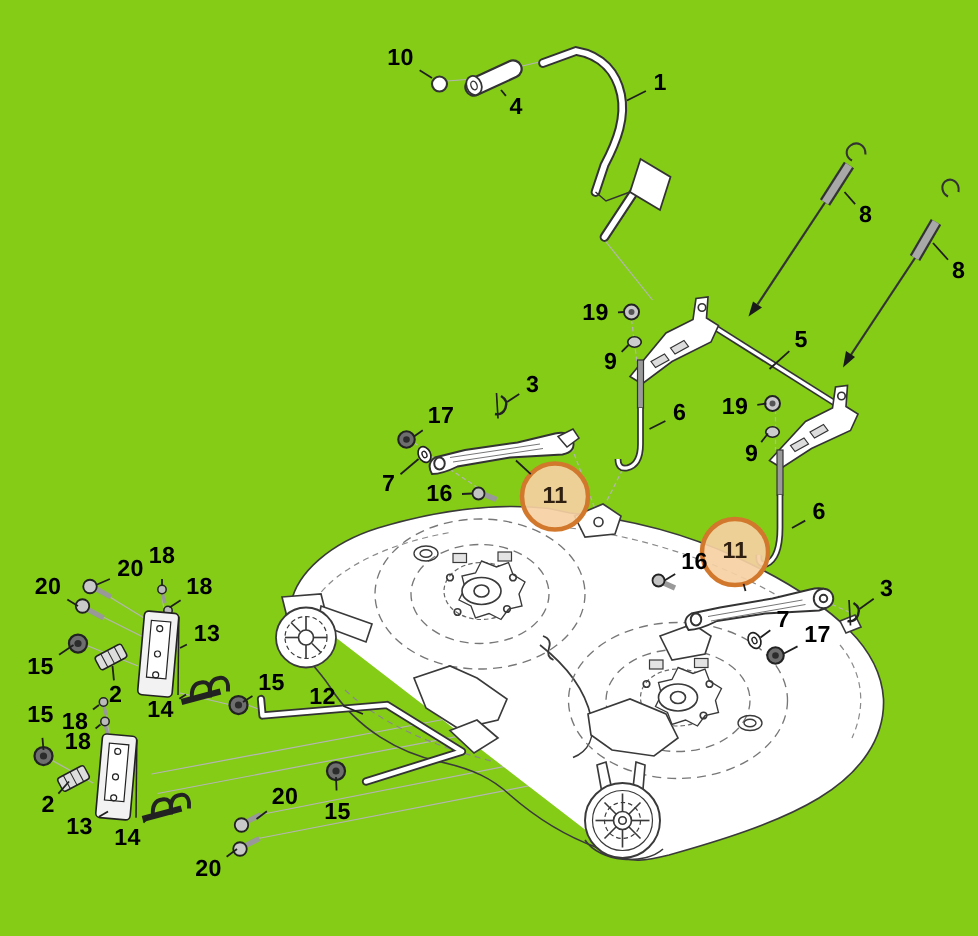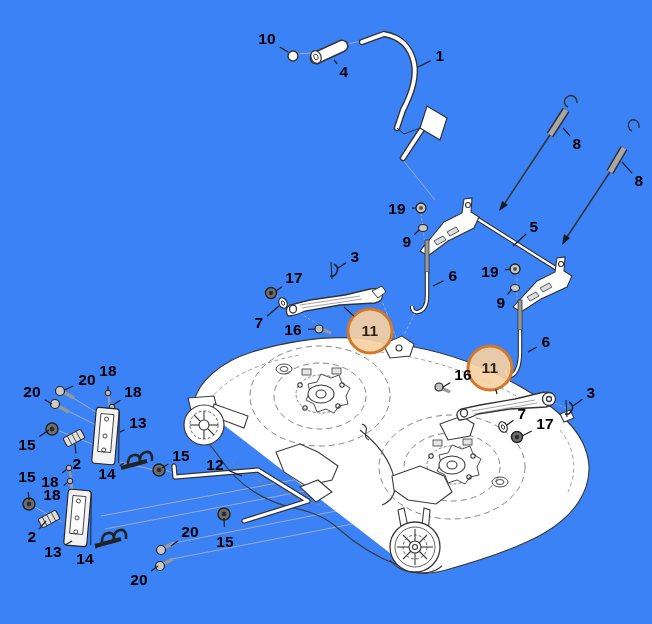--- a/index.html
+++ b/index.html
@@ -13,21 +13,21 @@
   .callout{
     position:absolute;z-index:3;transform:translate(-50%,-50%);
     font-weight:700;font-size:15.5px;line-height:1;color:#000;
     letter-spacing:.2px;white-space:nowrap;user-select:none;
   }
   .callout.hl{font-size:15px;}
 </style>
 </head>
 <body>
 
-<div class="stage" style="width: 652px; height: 624px; background: #3b82f6;">
+<div class="stage" style="width: 652px; height: 624px; background: #84cc16;">
 
 <svg id="art" width="652" height="624" viewBox="0 0 652 624">
 
   <g stroke="#b5b5b5" stroke-width="0.8" fill="none">
     <line x1="298" y1="54" x2="311" y2="53"></line>
     <line x1="348" y1="44" x2="361" y2="41"></line>
     <line x1="403" y1="160" x2="435" y2="200"></line>
     <line x1="421" y1="213" x2="426" y2="252" stroke-dasharray="3,2"></line>
     <line x1="517" y1="273" x2="517" y2="300" stroke-dasharray="3,2"></line>
     <line x1="323" y1="328" x2="297" y2="311" stroke-dasharray="3,2"></line>

